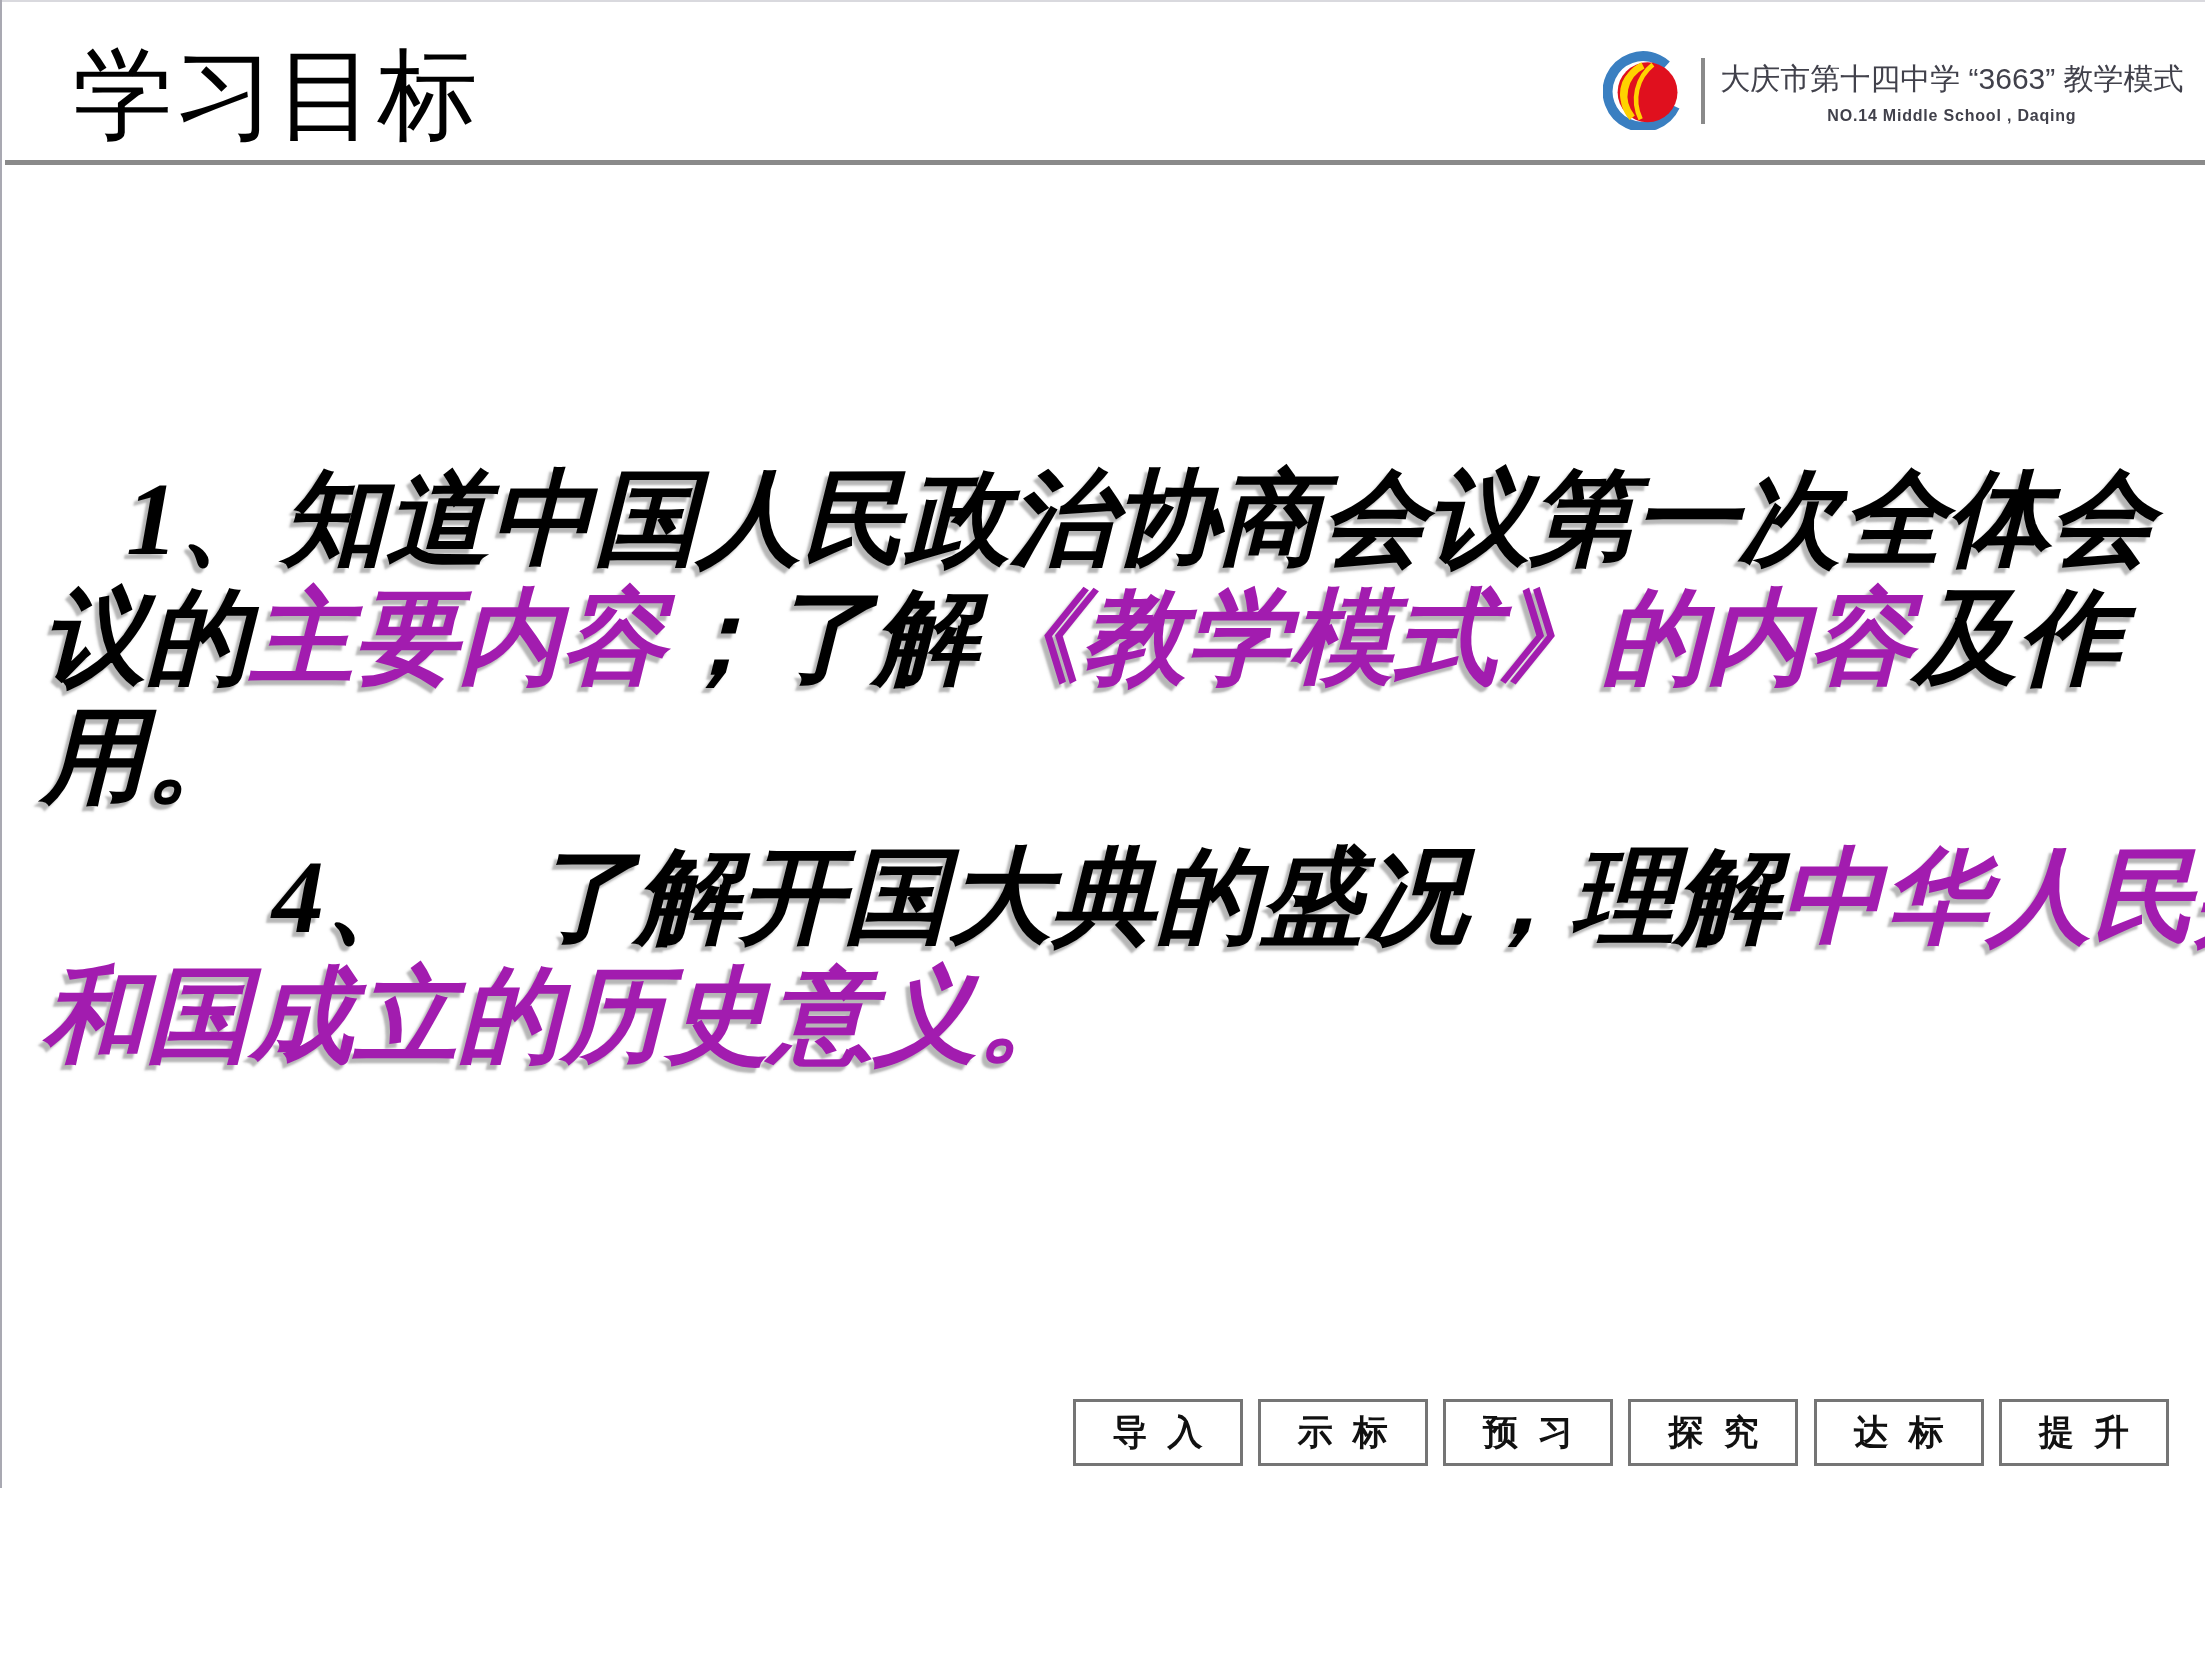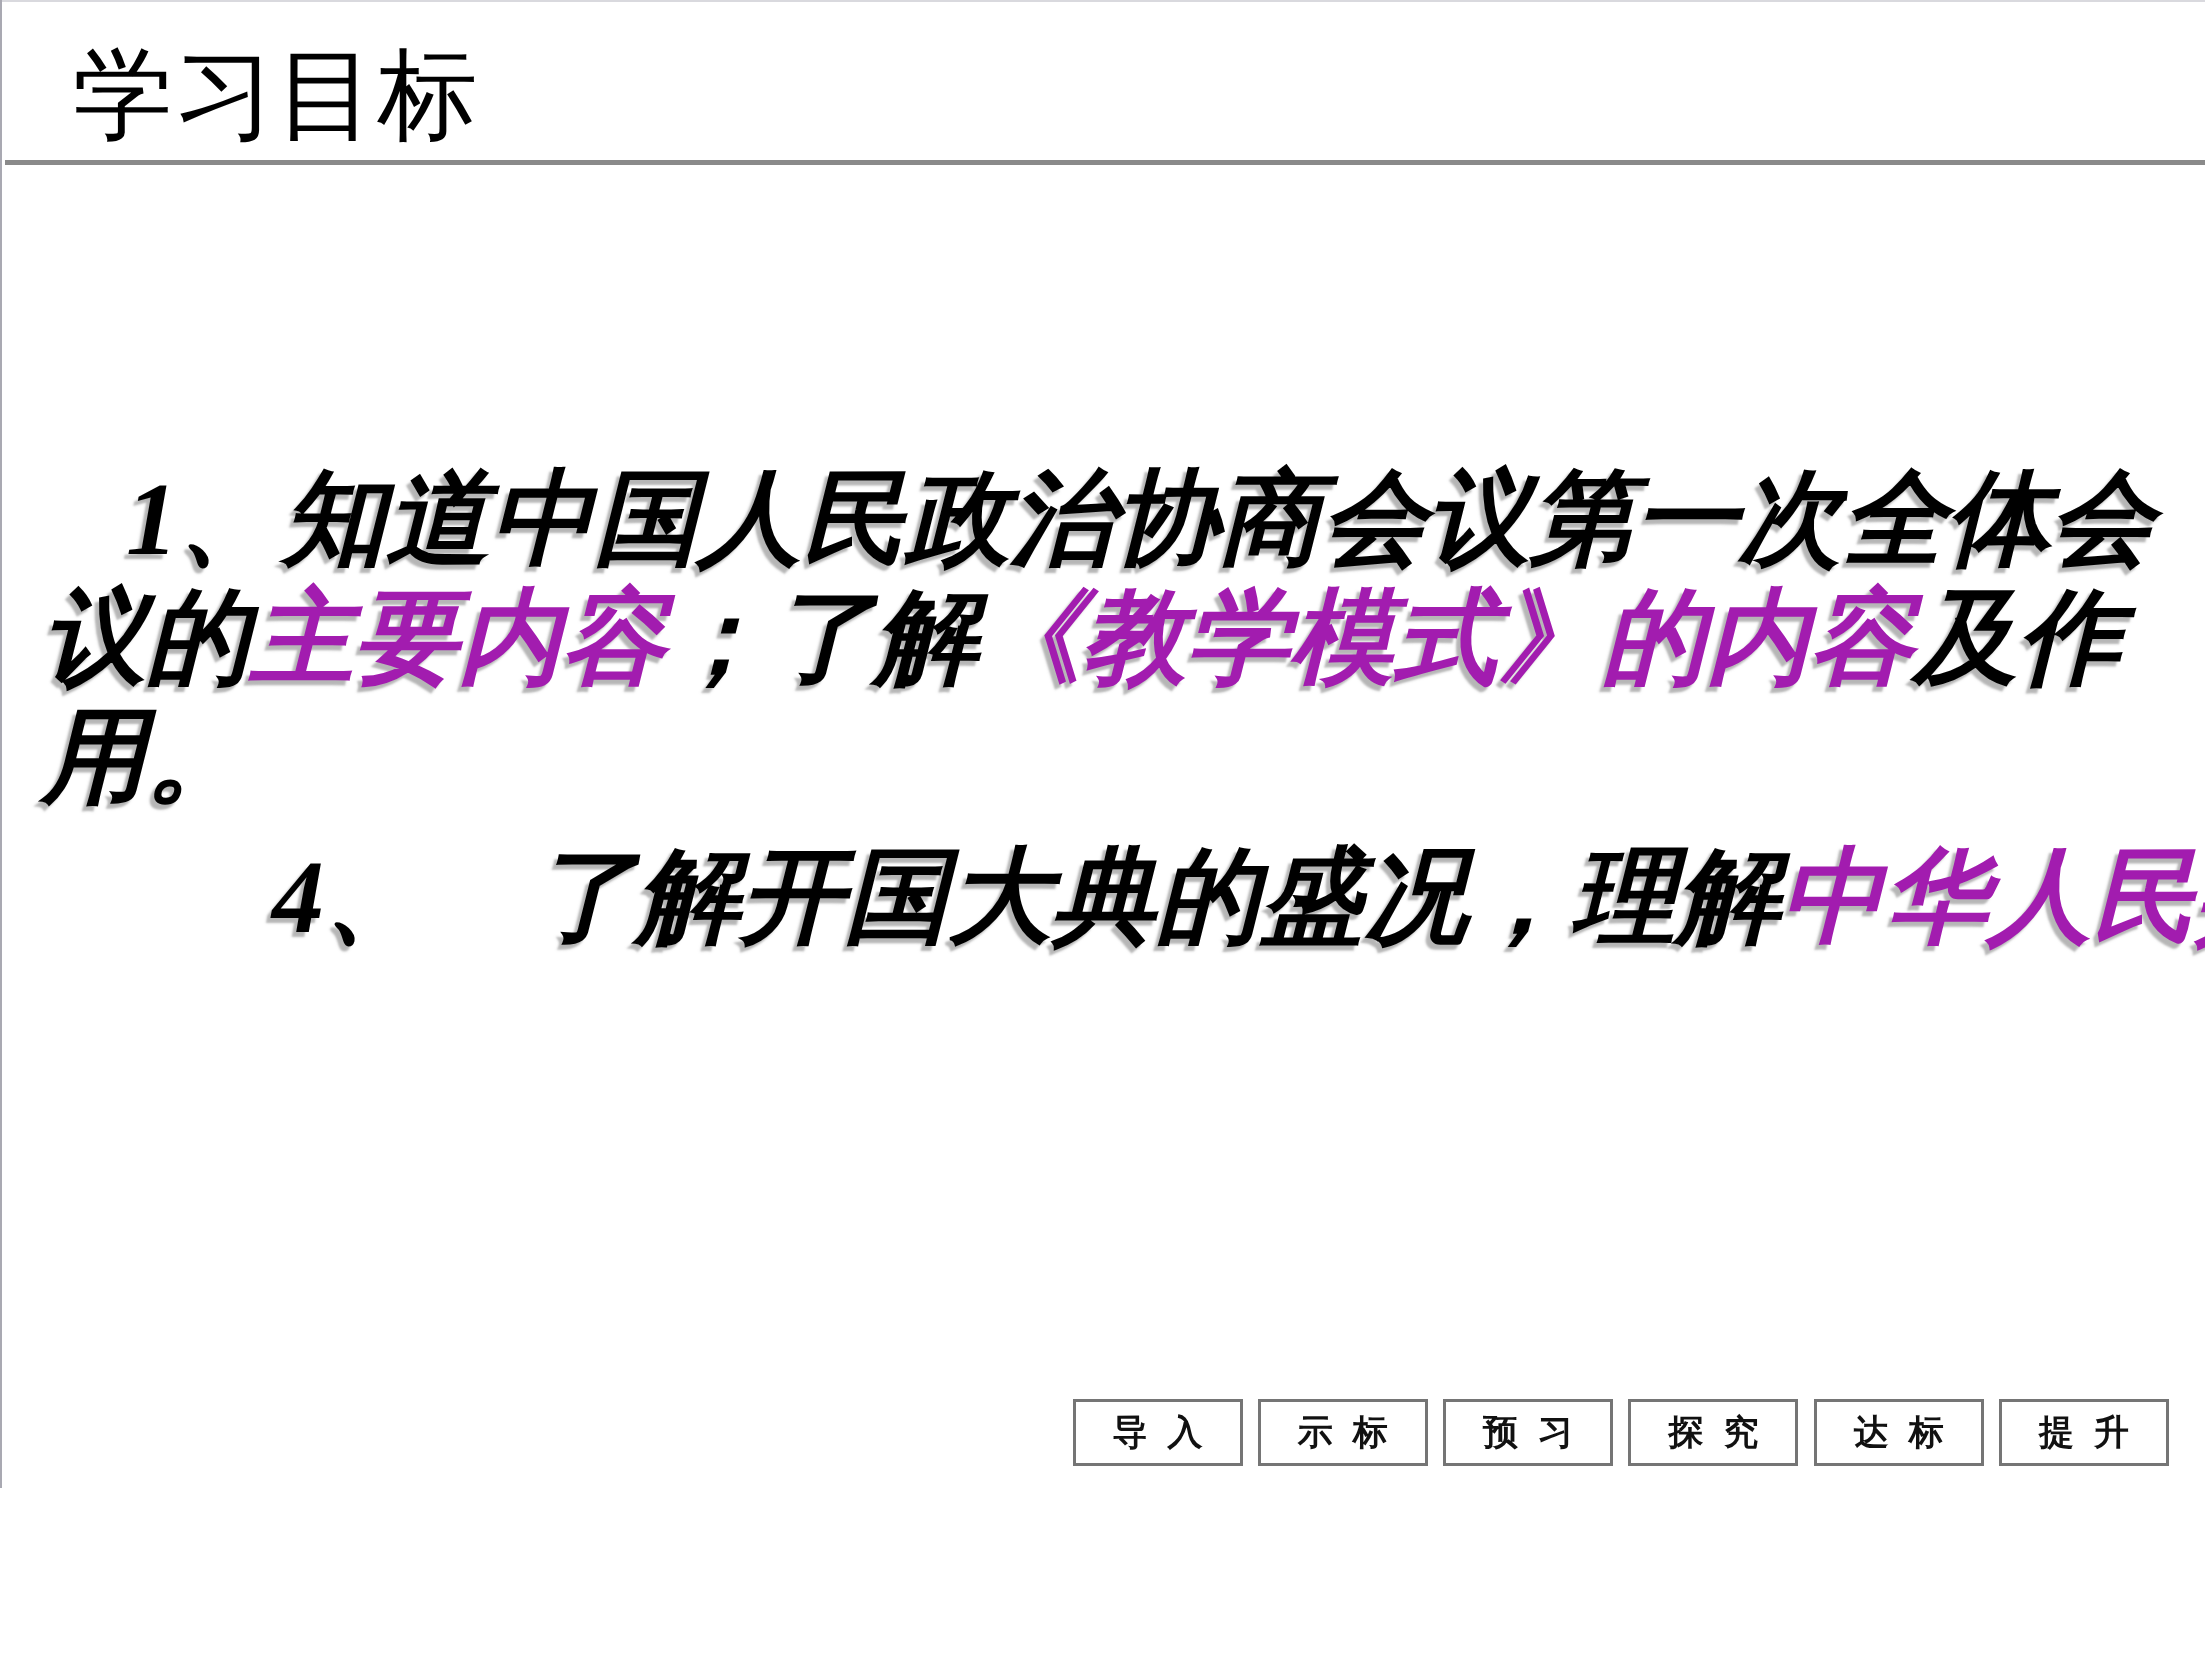--- a/index.html
+++ b/index.html
@@ -47,28 +47,43 @@
 </head>
 <body>
 
 <div id="slide">
 
   <div id="top-edge"></div>
   <div id="left-edge"></div>
 
   <div id="slide-title">学习目标</div>
 
+  <div id="header-brand">
+    <svg id="brand-logo" viewBox="0 0 112 104" xmlns="http://www.w3.org/2000/svg">
+      <circle cx="52" cy="54" r="46" fill="none" stroke-width="13" stroke-dasharray="230 60" transform="rotate(25 52 54)" stroke="#3a7fc1"></circle>
+      <circle cx="58" cy="55" r="39" fill="#e0101e"></circle>
+      <path d="M 52,20 A 44,44 0 0 0 38,88" fill="none" stroke-width="9" stroke="#ffd200"></path>
+      <path d="M 65,19 A 58,58 0 0 0 49,90" fill="none" stroke-width="6" stroke="#ffd200"></path>
+      <path d="M 42,27 A 33,33 0 0 0 33,78" fill="none" stroke-width="5" stroke="#ffd200"></path>
+    </svg>
+    <div id="brand-divider"></div>
+    <div id="brand-text">
+      <div id="brand-cn">大庆市第十四中学 “3663” 教学模式</div>
+      <div id="brand-en">NO.14 Middle School , Daqing</div>
+    </div>
+  </div>
 
   <div id="header-rule"></div>
 
   <div id="objectives">
       <div class="text-line" style="text-indent: 84px;"><span class="seg-black">1、知道中国人民政治协商会议第一次全体会</span></div>
       <div class="text-line"><span class="seg-black">议的</span><span class="seg-red">主要内容</span><span class="seg-black">；了解</span><span class="seg-red">《教学模式》的内容</span><span class="seg-black">及作</span></div>
       <div class="text-line"><span class="seg-black">用。</span></div>
       <div class="text-line" style="text-indent: 230px; margin-top: 21.4px;"><span class="seg-black">4、　了解开国大典的盛况，理解</span><span class="seg-red">中华人民共</span></div>
+      <div class="text-line"><span class="seg-red">和国成立的历史意义。</span></div>
     </div>
 
   <div id="footer-rule"></div>
 
   <div id="nav-buttons">
     <div class="nav-btn">导入</div>
     <div class="nav-btn">示标</div>
     <div class="nav-btn">预习</div>
     <div class="nav-btn">探究</div>
     <div class="nav-btn">达标</div>

